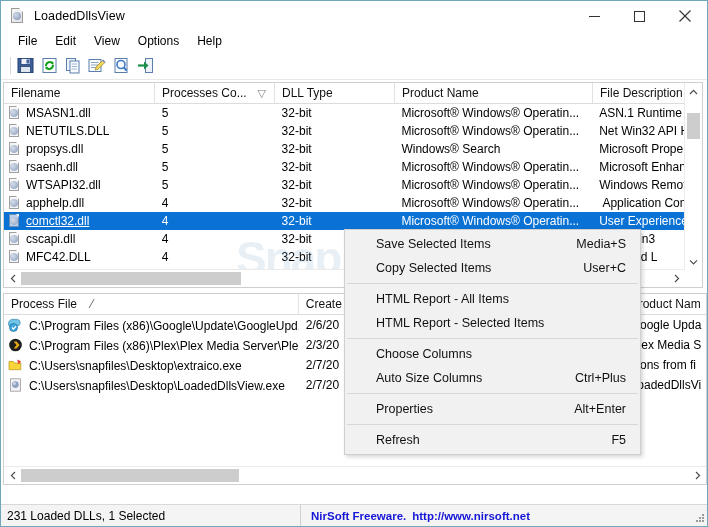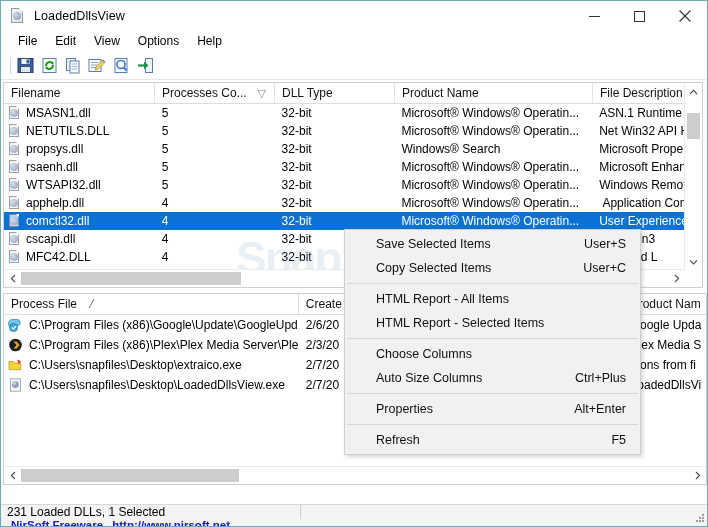--- a/index.html
+++ b/index.html
@@ -155,21 +155,21 @@
   }
   .row.selected { background: #0a72d4; color: #fff; }
   .cell {
     padding-left: 7px;
     box-sizing: border-box;
     overflow: hidden;
     white-space: nowrap;
     text-overflow: clip;
   }
   .cell.icon-cell {
-    display: flex; align-items: center; padding-left: 4px;
+    display: flex; align-items: flex-end; padding-left: 4px;
   }
   .cell.icon-cell .lbl { margin-left: 5px; }
 
   
   .ico {
     width: 13px; height: 14px; position: relative; flex: 0 0 auto;
   }
   .ico-doc {
     position: absolute; left: 1px; top: 0;
     width: 10px; height: 13px;
@@ -225,24 +225,23 @@
   }
 
   
   .statusbar {
     position: absolute;
     left: 0; right: 0; bottom: 0;
     height: 22px;
     background: #f4f4f4;
     border-top: 1px solid #d8d8d8;
     display: flex;
-    align-items: flex-start;
+    align-items: center;
     font-size: 12px;
     box-sizing: border-box;
-    flex-direction: column;
   }
   .sb-pane1 {
     width: 300px;
     padding-left: 6px;
     border-right: 1px solid #d0d0d0;
     height: 100%;
     display: flex; align-items: center;
     box-sizing: border-box;
   }
   .sb-pane2 {
@@ -503,21 +502,21 @@
             </span>
           <span class="lbl">apphelp.dll</span>
         </div>
         <div class="cell" style="width:120px;">4</div>
         <div class="cell" style="width:120px;">32-bit</div>
         <div class="cell" style="width:198px;">Microsoft® Windows® Operatin...</div>
         <div class="cell" style="width:101px;text-align:center;">Application Com</div>
       </div>
 
       <div class="row selected">
-        <div class="cell icon-cell" style="width:151px;">
+        <div class="cell icon-cell" style="width:151px;text-decoration:underline;">
           <span class="ico">
               <span class="ico-doc"></span>
               <span class="ico-blob"></span>
             </span>
           <span class="lbl">comctl32.dll</span>
         </div>
         <div class="cell" style="width:120px;">4</div>
         <div class="cell" style="width:120px;">32-bit</div>
         <div class="cell" style="width:198px;">Microsoft® Windows® Operatin...</div>
         <div class="cell" style="width:101px;">User Experience C</div>
@@ -676,21 +675,21 @@
         <svg width="6" height="9" viewBox="0 0 6 9">
             <path d="M1 1 L4.6 4.5 L1 8" fill="none" stroke="#4a4a4a" stroke-width="1.1"></path>
           </svg>
       </div>
     </div>
   </div>
 
   <div class="ctxmenu" style="left:343px; top:228px; width:297px;">
     <div class="ctx-item">
       <span>Save Selected Items</span>
-      <span class="accel">User+S</span>
+      <span class="accel">Media+S</span>
     </div>
     <div class="ctx-item">
       <span>Copy Selected Items</span>
       <span class="accel">User+C</span>
     </div>
     <div class="ctx-sep"></div>
     <div class="ctx-item">
       <span>HTML Report - All Items</span>
       <span class="accel"></span>
     </div>

